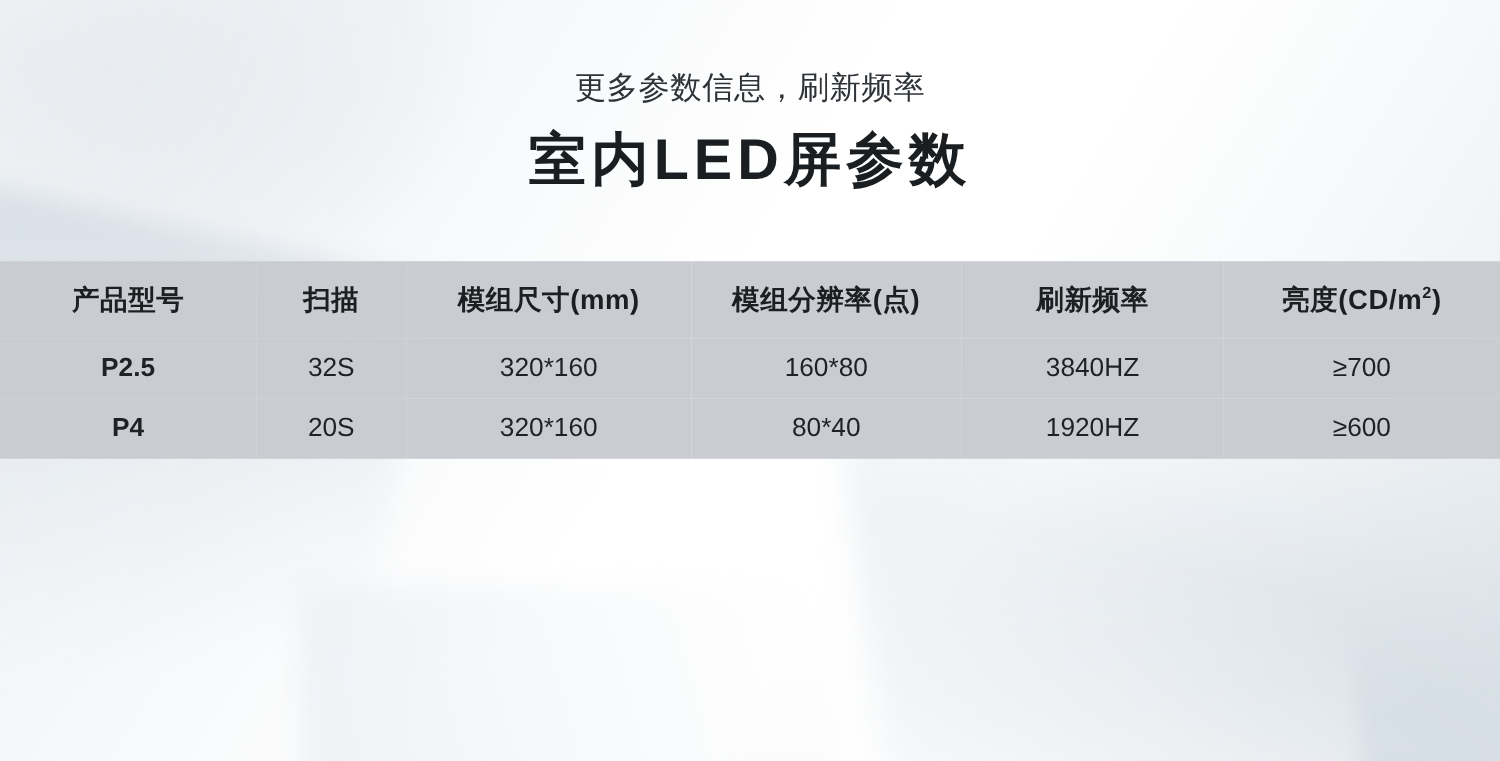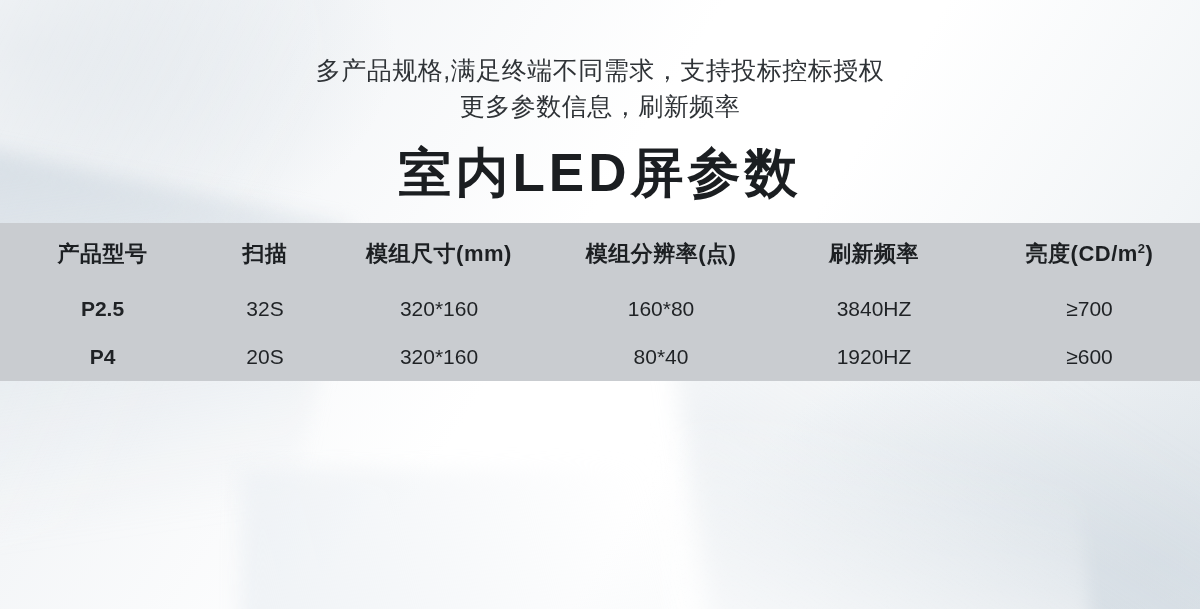--- a/index.html
+++ b/index.html
@@ -82,31 +82,31 @@
     text-align: center;
   }
   .subtitle-line {
     font-size: 25px;
     line-height: 36px;
     color: #2f3337;
     letter-spacing: 0.5px;
     font-weight: 400;
   }
   .main-title {
-    margin-top: 18px;
-    font-size: 53px;
+    margin-top: 8px;
+    font-size: 46px;
     line-height: 62px;
     font-weight: bold;
     color: #1b1e21;
     letter-spacing: 4px;
   }
 
   .table-wrap {
     position: relative;
-    margin-top: 19px;
+    margin-top: 51px;
     width: 1200px;
   }
   table.spec {
     width: 1200px;
     border-collapse: collapse;
     table-layout: fixed;
   }
   table.spec th,
   table.spec td {
     text-align: center;
@@ -150,21 +150,20 @@
 
 <div class="page">
 
   <div class="bg-streak streak-a"></div>
   <div class="bg-streak streak-b"></div>
   <div class="bg-streak streak-c"></div>
   <div class="bg-streak streak-d"></div>
   <div class="bg-streak streak-e"></div>
 
   <div class="header">
-    <div class="subtitle-line">多产品规格,满足终端不同需求，支持投标控标授权</div>
     <div class="subtitle-line">更多参数信息，刷新频率</div>
     <div class="main-title">室内LED屏参数</div>
   </div>
 
   <div class="table-wrap">
     <table class="spec">
       <colgroup>
         <col class="c0">
           <col class="c1">
           <col class="c2">

